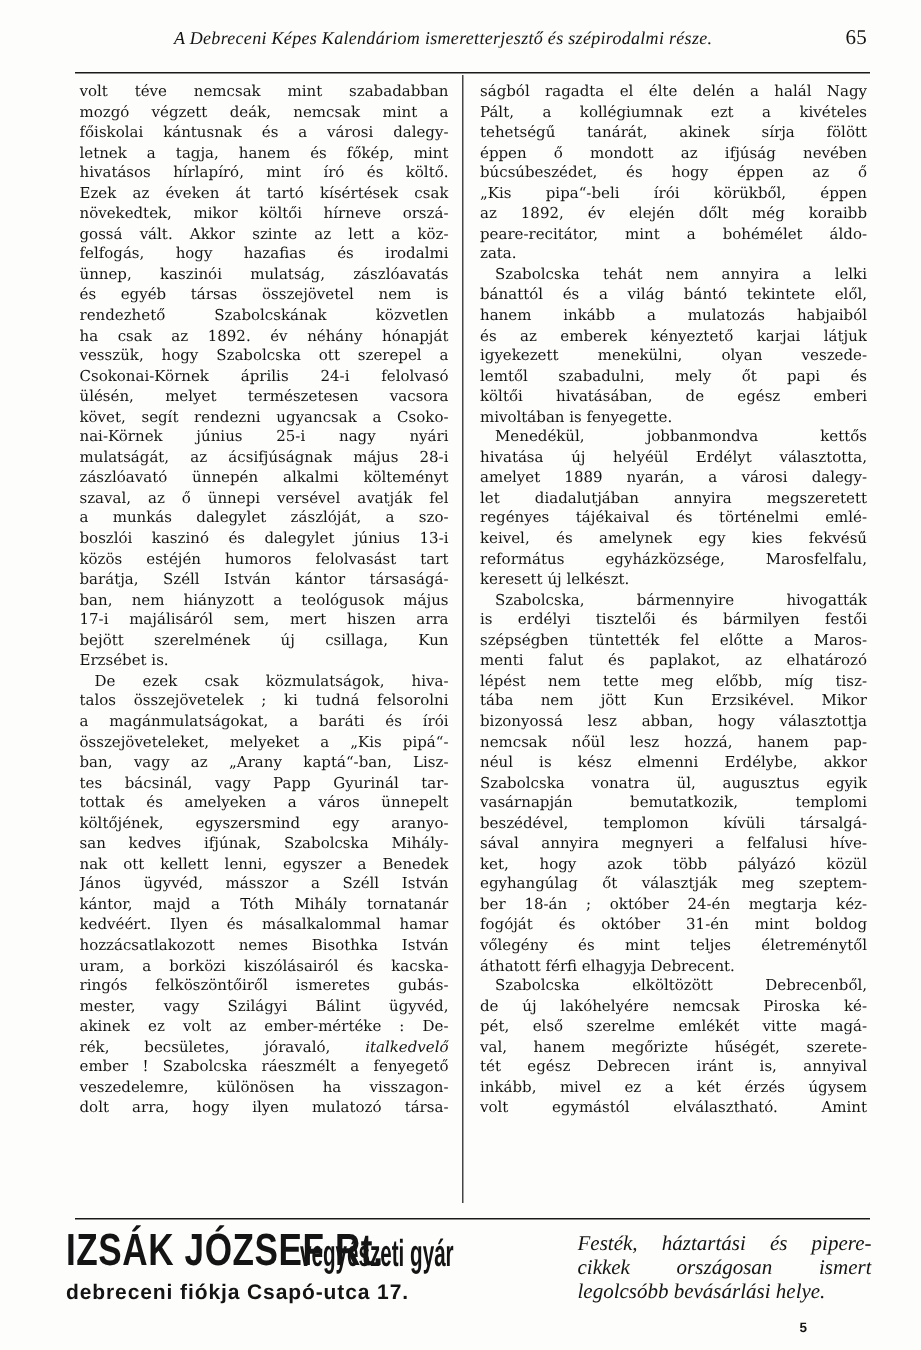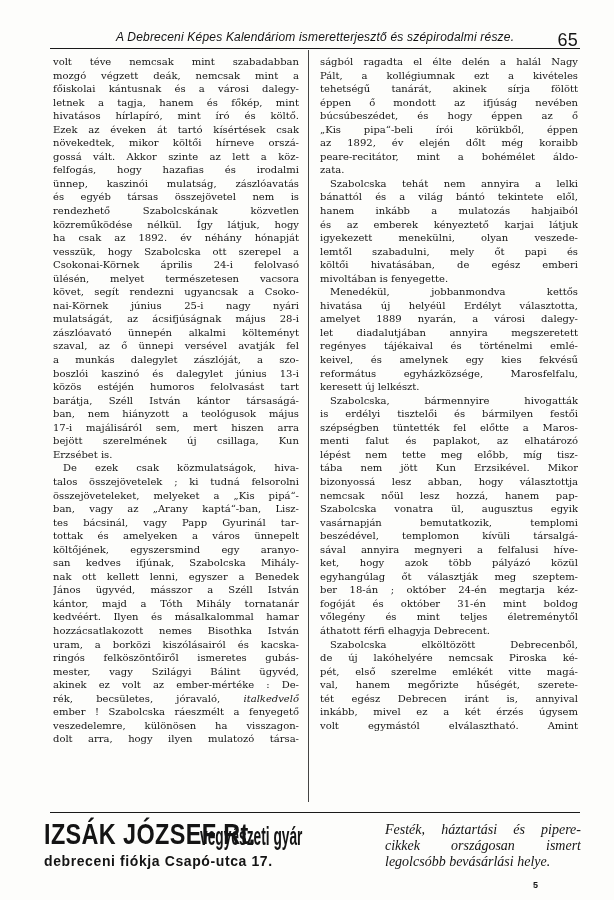--- a/index.html
+++ b/index.html
@@ -4,26 +4,26 @@
 <style>
   html, body { margin: 0; padding: 0; }
   body {
     width: 614px; height: 900px; overflow: hidden;
     background: #fdfdfb;
     color: #141414;
     font-family: "DejaVu Serif", serif;
     position: relative;
   }
   .running-head {
-    position: absolute; left: 52px; top: 30px; width: 526px; height: 16px;
-    font-family: Liberation Sans, sans-serif;
+    position: absolute; left: 52px; top: 18px; width: 526px; height: 16px;
+    font-family: Liberation Serif, serif;
     font-style: italic; font-size: 12px; letter-spacing: 0.2px; text-align: center;
   }
   .running-head .title { position: absolute; left: 64px; top: 0; }
-  .running-head .pageno { position: absolute; right: 0; top: 0; font-style: normal; font-size: 18px; }
+  .running-head .pageno { position: absolute; right: 0; top: 0; font-style: normal; font-size: 14px; }
   .head-rule { position: absolute; left: 50px; top: 48px; width: 530px; height: 0; border-top: 1.6px solid #1a1a1a; }
   .col-rule { position: absolute; left: 308px; top: 50px; height: 752px; border-left: 1px solid #444; }
   .col {
     position: absolute; top: 55px; width: 246px;
     font-family: "DejaVu Serif", serif;
     font-size: 10px; line-height: 13.55px;
     text-align: justify; text-align-last: auto;
   }
   .col.left { left: 53px; }
   .col.right { left: 320px; width: 258px; }
@@ -78,40 +78,40 @@
     <span class="line">főiskolai kántusnak és a városi dalegy-</span>
     <span class="line">letnek a tagja, hanem és főkép, mint</span>
     <span class="line">hivatásos hírlapíró, mint író és költő.</span>
     <span class="line">Ezek az éveken át tartó kísértések csak</span>
     <span class="line">növekedtek, mikor költői hírneve orszá-</span>
     <span class="line">gossá vált. Akkor szinte az lett a köz-</span>
     <span class="line">felfogás, hogy hazafias és irodalmi</span>
     <span class="line">ünnep, kaszinói mulatság, zászlóavatás</span>
     <span class="line">és egyéb társas összejövetel nem is</span>
     <span class="line">rendezhető Szabolcskának közvetlen</span>
-    <span class="line">közreműködése nélkül. Így látjuk, hogy</span>
     <span class="line">ha csak az 1892. év néhány hónapját</span>
     <span class="line">vesszük, hogy Szabolcska ott szerepel a</span>
     <span class="line">Csokonai-Körnek április 24-i felolvasó</span>
     <span class="line">ülésén, melyet természetesen vacsora</span>
     <span class="line">követ, segít rendezni ugyancsak a Csoko-</span>
     <span class="line">nai-Körnek június 25-i nagy nyári</span>
     <span class="line">mulatságát, az ácsifjúságnak május 28-i</span>
     <span class="line">zászlóavató ünnepén alkalmi költeményt</span>
     <span class="line">szaval, az ő ünnepi versével avatják fel</span>
     <span class="line">a munkás dalegylet zászlóját, a szo-</span>
     <span class="line">boszlói kaszinó és dalegylet június 13-i</span>
     <span class="line">közös estéjén humoros felolvasást tart</span>
     <span class="line">barátja, Széll István kántor társaságá-</span>
     <span class="line">ban, nem hiányzott a teológusok május</span>
     <span class="line">17-i majálisáról sem, mert hiszen arra</span>
     <span class="line">bejött szerelmének új csillaga, Kun</span>
     <span class="line last">Erzsébet is.</span>
     <span class="line indent">De ezek csak közmulatságok, hiva-</span>
     <span class="line">talos összejövetelek ; ki tudná felsorolni</span>
+    <span class="line">a magánmulatságokat, a baráti és írói</span>
     <span class="line">összejöveteleket, melyeket a „Kis pipá“-</span>
     <span class="line">ban, vagy az „Arany kaptá“-ban, Lisz-</span>
     <span class="line">tes bácsinál, vagy Papp Gyurinál tar-</span>
     <span class="line">tottak és amelyeken a város ünnepelt</span>
     <span class="line">költőjének, egyszersmind egy aranyo-</span>
     <span class="line">san kedves ifjúnak, Szabolcska Mihály-</span>
     <span class="line">nak ott kellett lenni, egyszer a Benedek</span>
     <span class="line">János ügyvéd, másszor a Széll István</span>
     <span class="line">kántor, majd a Tóth Mihály tornatanár</span>
     <span class="line">kedvéért. Ilyen és másalkalommal hamar</span>
@@ -152,20 +152,21 @@
     <span class="line">református egyházközsége, Marosfelfalu,</span>
     <span class="line last">keresett új lelkészt.</span>
     <span class="line indent">Szabolcska, bármennyire hivogatták</span>
     <span class="line">is erdélyi tisztelői és bármilyen festői</span>
     <span class="line">szépségben tüntették fel előtte a Maros-</span>
     <span class="line">menti falut és paplakot, az elhatározó</span>
     <span class="line">lépést nem tette meg előbb, míg tisz-</span>
     <span class="line">tába nem jött Kun Erzsikével. Mikor</span>
     <span class="line">bizonyossá lesz abban, hogy választottja</span>
     <span class="line">nemcsak nőül lesz hozzá, hanem pap-</span>
+    <span class="line">néul is kész elmenni Erdélybe, akkor</span>
     <span class="line">Szabolcska vonatra ül, augusztus egyik</span>
     <span class="line">vasárnapján bemutatkozik, templomi</span>
     <span class="line">beszédével, templomon kívüli társalgá-</span>
     <span class="line">sával annyira megnyeri a felfalusi híve-</span>
     <span class="line">ket, hogy azok több pályázó közül</span>
     <span class="line">egyhangúlag őt választják meg szeptem-</span>
     <span class="line">ber 18-án ; október 24-én megtarja kéz-</span>
     <span class="line">fogóját és október 31-én mint boldog</span>
     <span class="line">vőlegény és mint teljes életreménytől</span>
     <span class="line last">áthatott férfi elhagyja Debrecent.</span>

